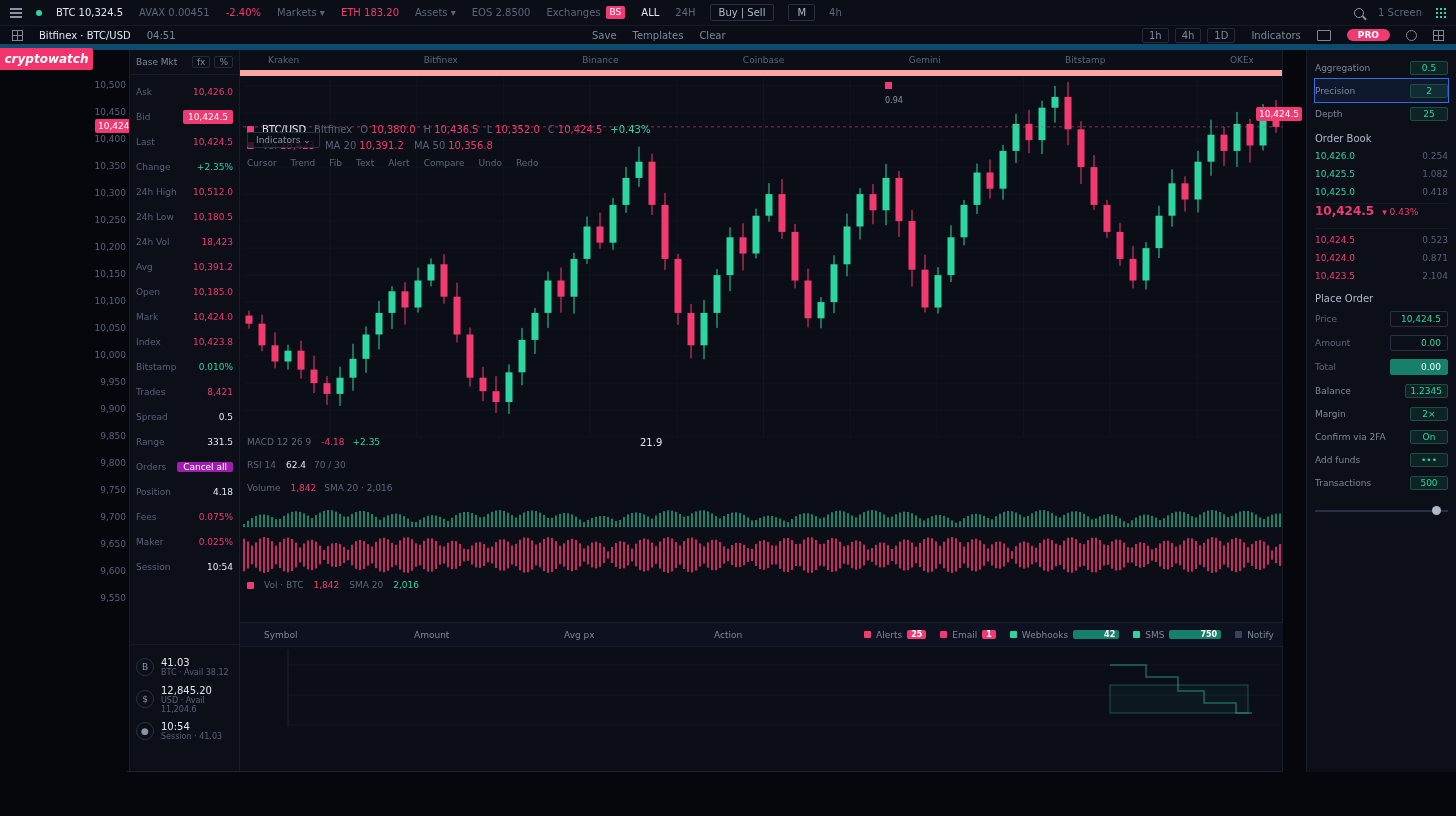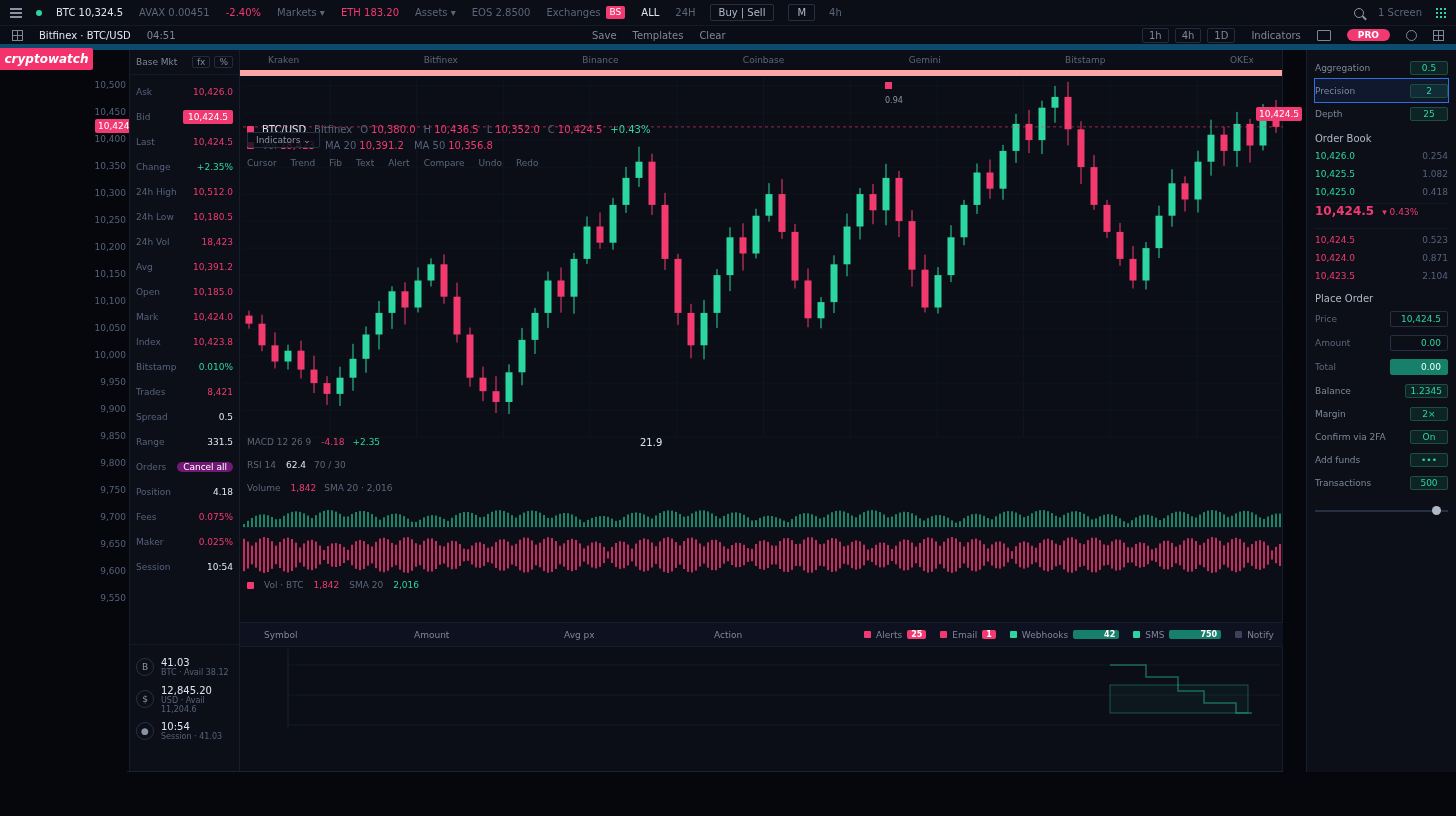--- a/index.html
+++ b/index.html
@@ -54,21 +54,21 @@
   
   .left-panel{position:absolute;left:129px;top:50px;width:111px;height:722px;background:#0c0f18;
     border-left:1px solid #161d2b;border-right:1px solid #161d2b;box-sizing:border-box;}
   .lp-head{display:flex;align-items:center;gap:6px;padding:6px 6px;border-bottom:1px solid #141a28;font-size:9px;color:#7d8798;}
   .lp-tab{border:1px solid #222b3d;border-radius:2px;padding:0 4px;cursor:pointer;}
   .stats{padding:4px 6px;}
   .stat-row{display:flex;justify-content:space-between;align-items:center;height:25px;font-size:9px;}
   .s-label{color:#56617a;}
   .s-value{font-size:9px;}
   .stat-row.hl .s-value{background:#f23a72;color:#fff;border-radius:2px;padding:2px 5px;}
-  .stat-row.btn-pink .s-value{background:#701a75;color:#fff;border-radius:7px;padding:0 6px;cursor:pointer;}
+  .stat-row.btn-pink .s-value{background:#a21caf;color:#fff;border-radius:2px;padding:0 6px;cursor:pointer;}
   .balances{position:absolute;left:0;top:594px;width:100%;border-top:1px solid #141a28;padding:6px 6px;box-sizing:border-box;}
   .bal-row{display:flex;gap:7px;align-items:center;height:32px;}
   .bal-ic{width:16px;height:16px;border-radius:50%;border:1px solid #273043;color:#8a93a6;
     display:flex;align-items:center;justify-content:center;font-size:9px;flex:none;}
   .bal-main{font-size:10px;color:#dfe6f2;}
   .bal-sub{font-size:8px;color:#56617a;}
 
   
   .chart-region{position:absolute;left:240px;top:50px;width:1043px;height:722px;background:#0b0e16;
     border-right:1px solid #161d2b;box-sizing:border-box;}

